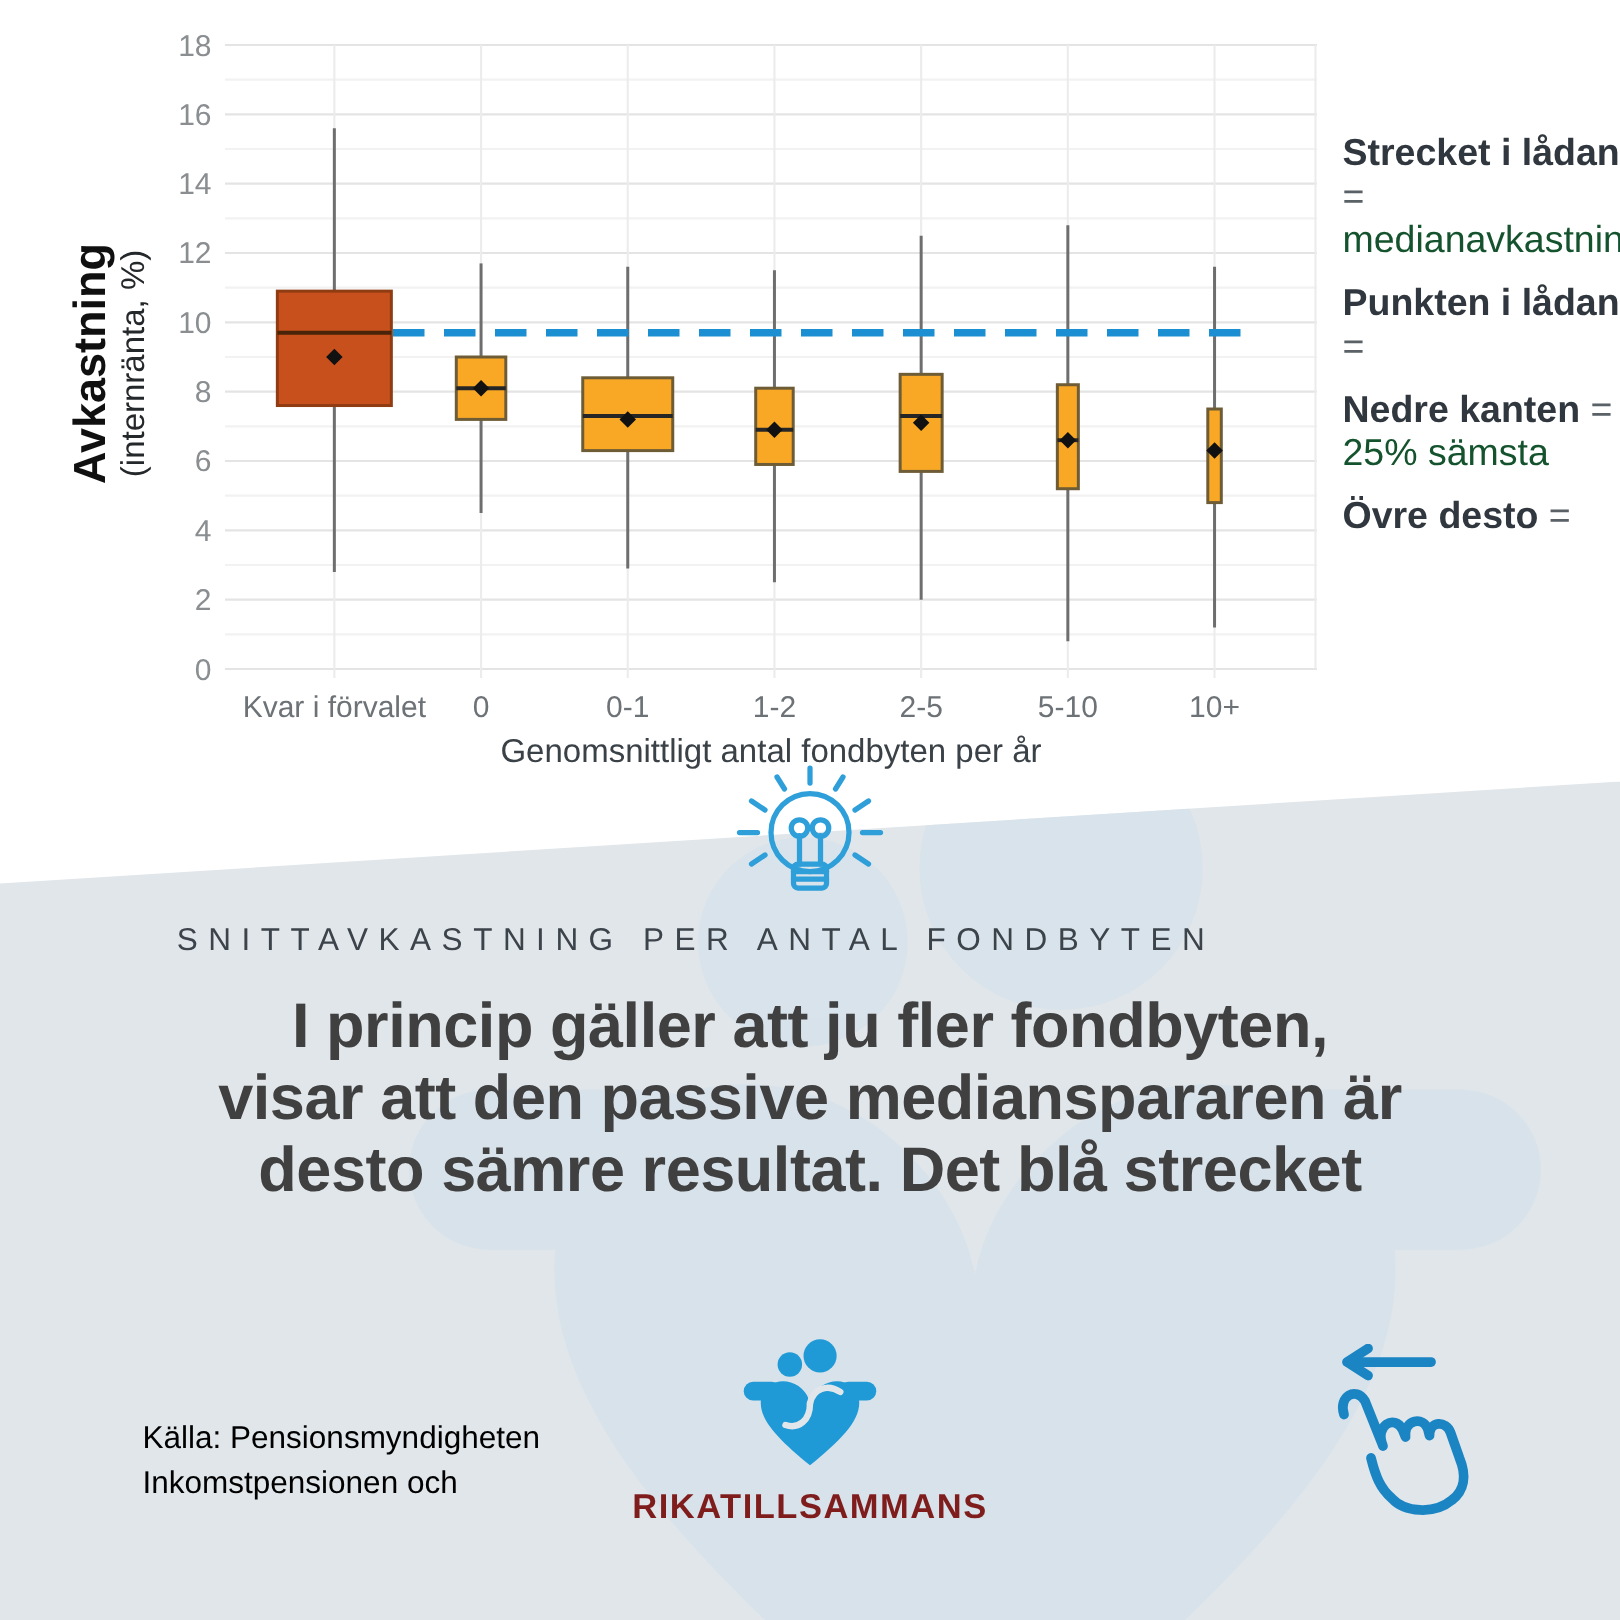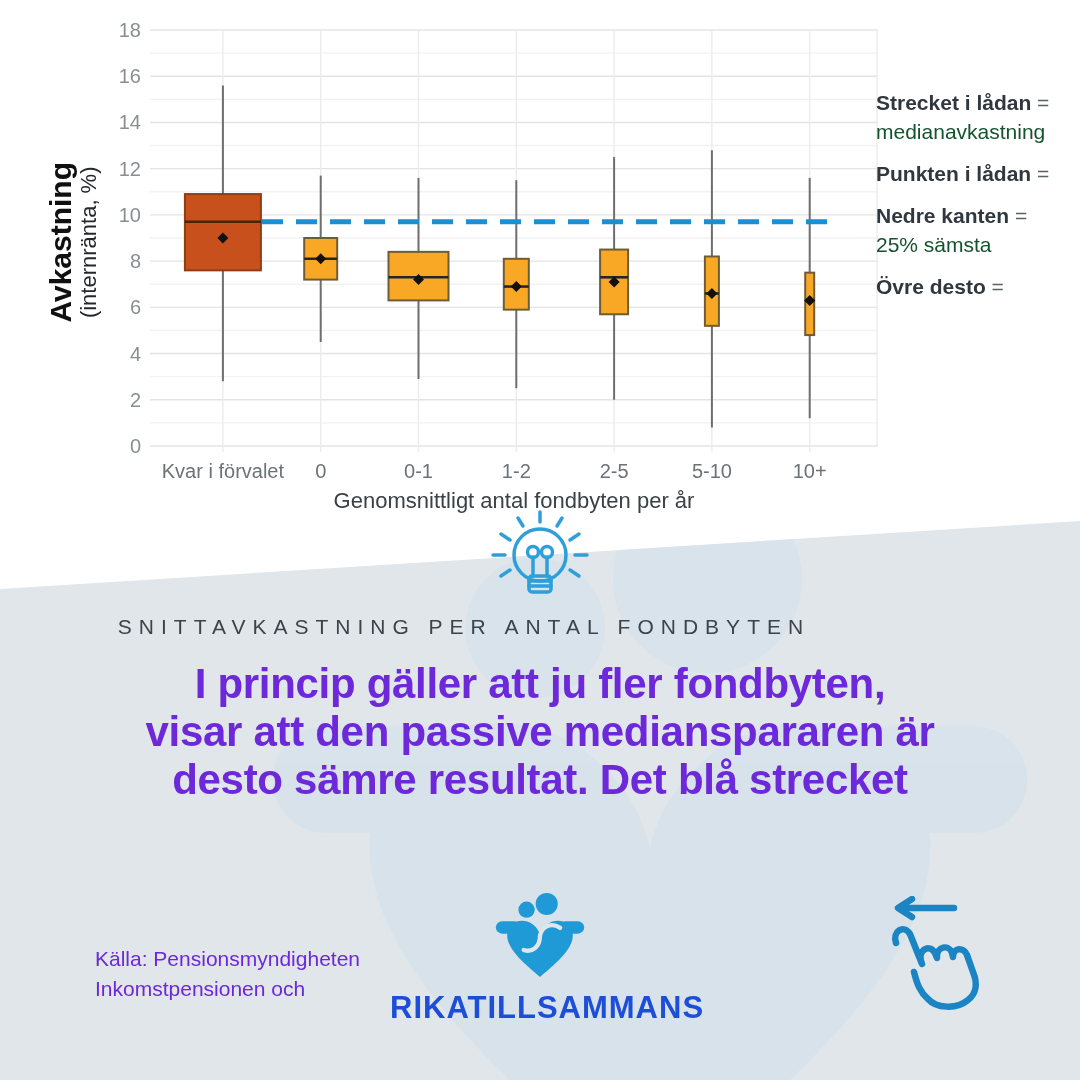--- a/index.html
+++ b/index.html
@@ -14,37 +14,37 @@
   
   .chart{position:absolute;left:0;top:0;width:1080px;height:515px;}
   .chart svg text{font-family:"Liberation Sans",sans-serif;}
   .yaxis{position:absolute;left:-58px;top:215px;width:260px;text-align:center;
          transform:rotate(-90deg);line-height:1.05;}
   .yaxis-main{font-size:30px;font-weight:bold;color:#101010;}
   .yaxis-sub{font-size:22px;color:#25282b;}
 
   
   .legend{position:absolute;left:876px;top:88px;width:204px;}
-  .legend-item{margin-bottom:13px;font-size:21px;line-height:29px;}
+  .legend-item{margin-bottom:13px;font-size:25px;line-height:29px;padding-left:19px;}
   .legend-term{font-weight:bold;color:#30373E;}
   .legend-eq{color:#5A6167;}
   .legend-desc{color:#14532d;}
 
   
   .bulb{position:absolute;left:485px;top:510px;width:110px;height:110px;}
   .kicker{position:absolute;left:0;top:615px;width:928px;text-align:center;
           font-size:21px;letter-spacing:7px;color:#3C434A;font-weight:500;}
   .headline{position:absolute;left:40px;top:660px;width:1000px;text-align:center;
-            font-size:42px;line-height:48px;font-weight:bold;color:#6d28d9;letter-spacing:-.3px;}
+            font-size:42px;line-height:48px;font-weight:bold;color:#404040;letter-spacing:-.3px;}
 
   
   .source{position:absolute;left:95px;top:944px;width:280px;font-size:21px;
-          line-height:29.5px;color:#6d28d9;}
+          line-height:29.5px;color:#000000;}
   .brand{position:absolute;left:390px;top:892px;width:300px;text-align:center;}
-  .brand-name{margin-top:2px;font-size:31px;font-weight:800;letter-spacing:1px;color:#1d4ed8;}
+  .brand-name{margin-top:2px;font-size:23px;font-weight:800;letter-spacing:1px;color:#7f1d1d;}
   .swipe{position:absolute;left:884px;top:896px;width:100px;height:118px;}
 </style>
 </head>
 <body>
 
 <div class="canvas">
 
   <div class="blue-section">
     <svg class="watermark" width="820" height="780" viewBox="0 0 100 95">
       <g fill="#D2E0EB">

